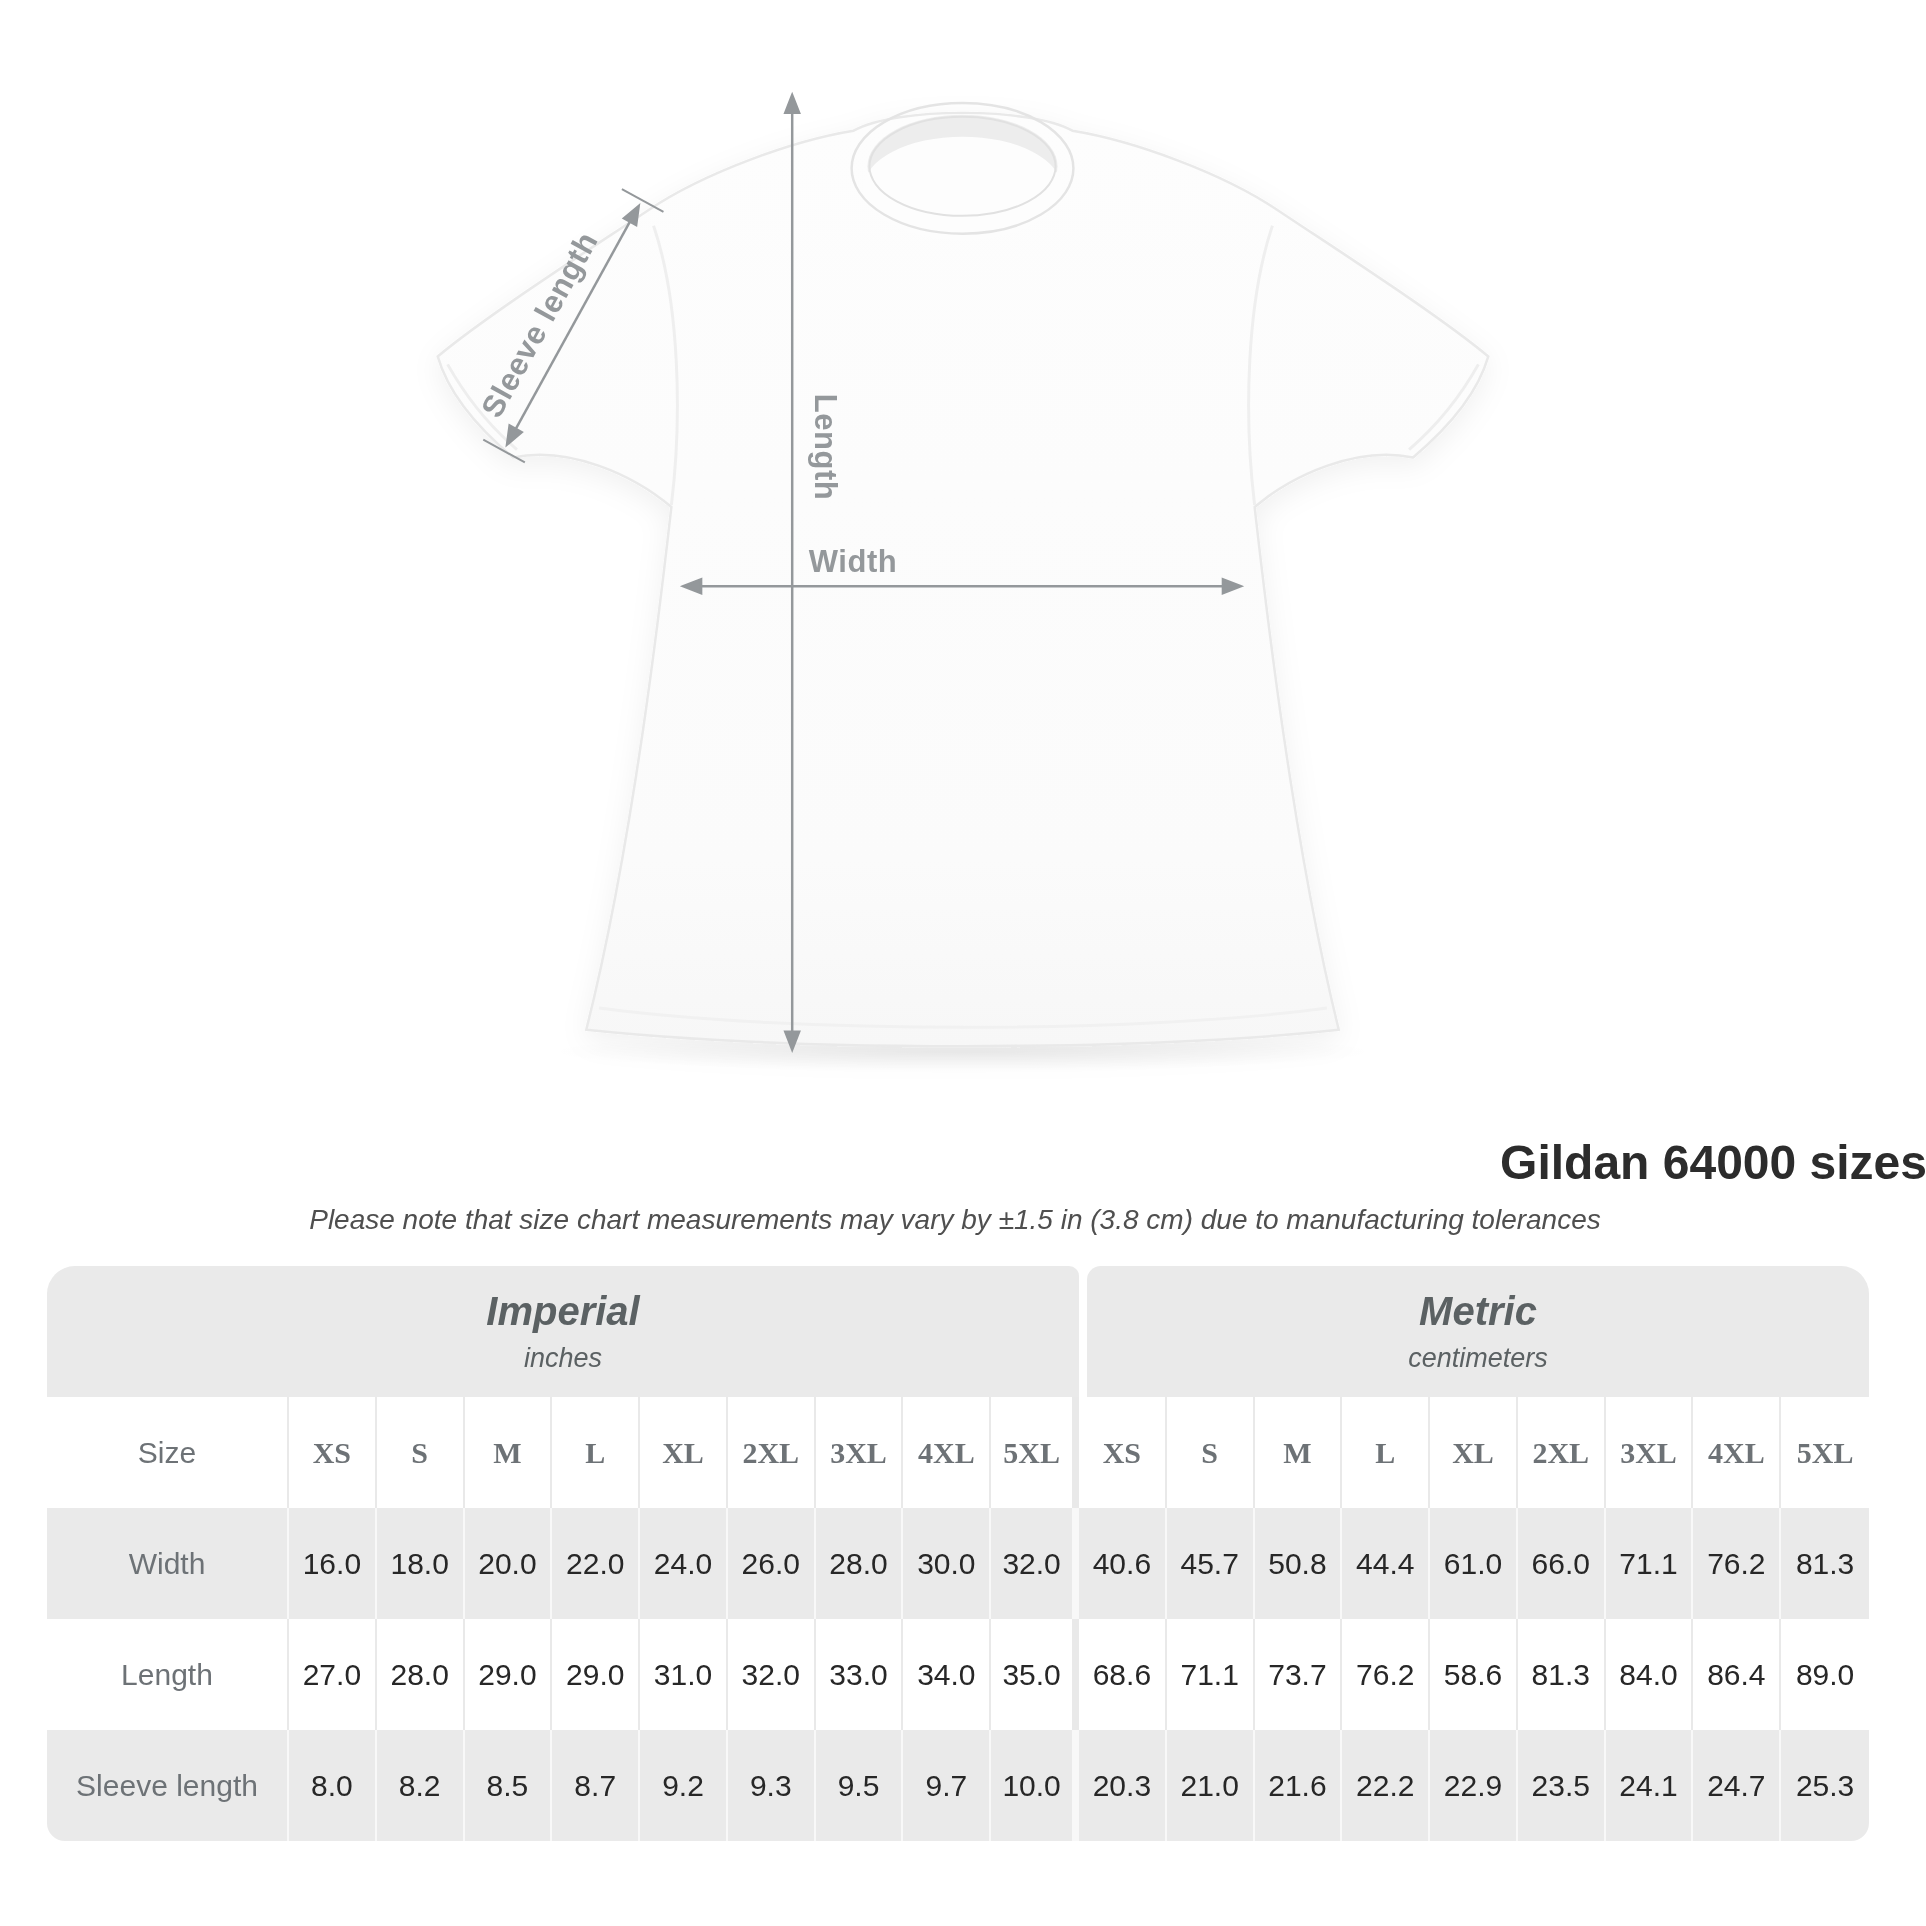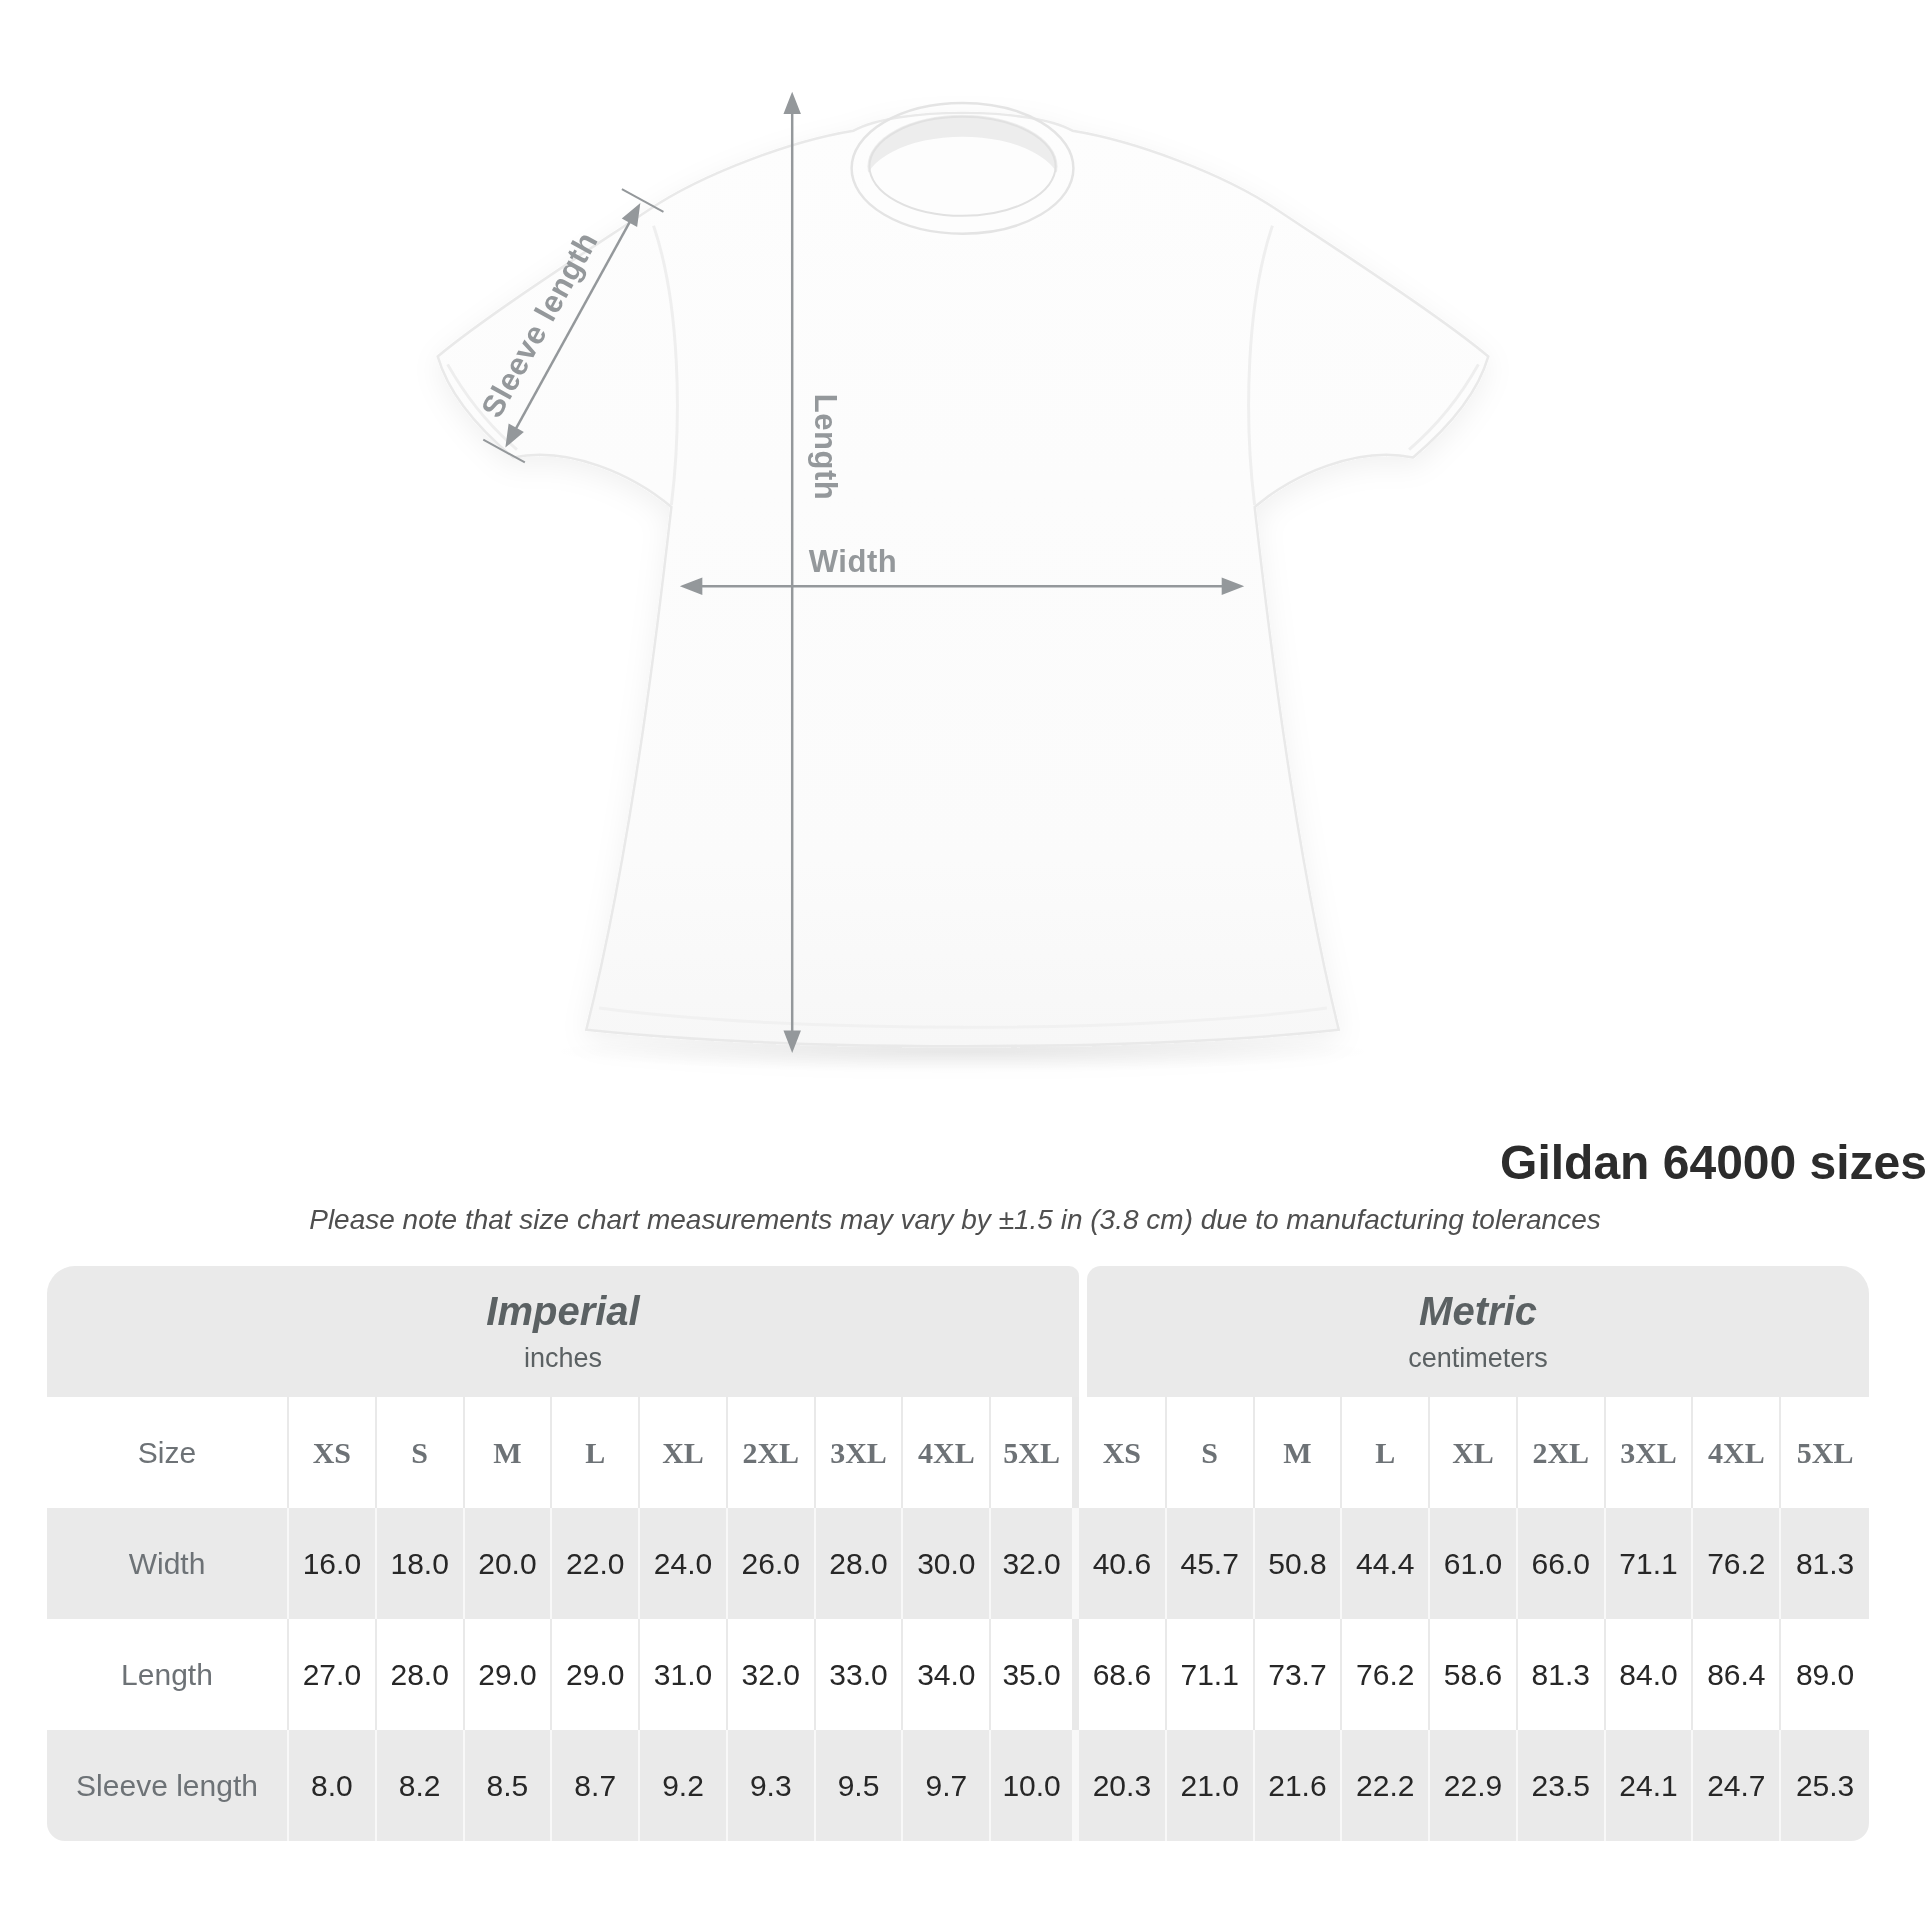--- a/index.html
+++ b/index.html
@@ -19,21 +19,21 @@
   .note{margin:14px 17px 0 0;text-align:center;font-size:28px;font-style:italic;color:#4f4f4f;}
 
   
   .size-table{position:relative;width:1822px;margin:30px 0 0 47px;}
   .band{position:relative;height:131px;}
   .band .block{position:absolute;top:0;height:131px;background:#eaeaea;
     display:flex;flex-direction:column;align-items:center;justify-content:center;}
   .band .block.imperial{left:0;width:1032px;border-radius:28px 10px 0 0;}
   .band .block.metric{left:1040px;width:782px;border-radius:14px 28px 0 0;}
   .band .g-label{font-size:40px;font-weight:bold;font-style:italic;color:#5b6163;line-height:1.1;}
-  .band .g-unit{font-size:27px;color:#5b6163;margin-top:10px;}
+  .band .g-unit{font-size:27px;font-style:italic;color:#5b6163;margin-top:10px;}
 
   .grid{display:grid;grid-template-columns:242px repeat(18,1fr);
         border-radius:0 0 18px 18px;overflow:hidden;}
   .cell{height:111px;display:flex;align-items:center;justify-content:center;
         font-size:30px;border-right:2px solid transparent;box-sizing:border-box;}
   .row-white{background:#ffffff;border-right-color:#e9e9e9;}
   .row-gray{background:#eaeaea;border-right-color:#f8f8f8;}
   .c-label{font-weight:normal;color:#6d7276;}
   .c-head{font-weight:bold;color:#6d7276;font-family:Liberation Serif, serif;}
   .c-val{color:#272727;}

